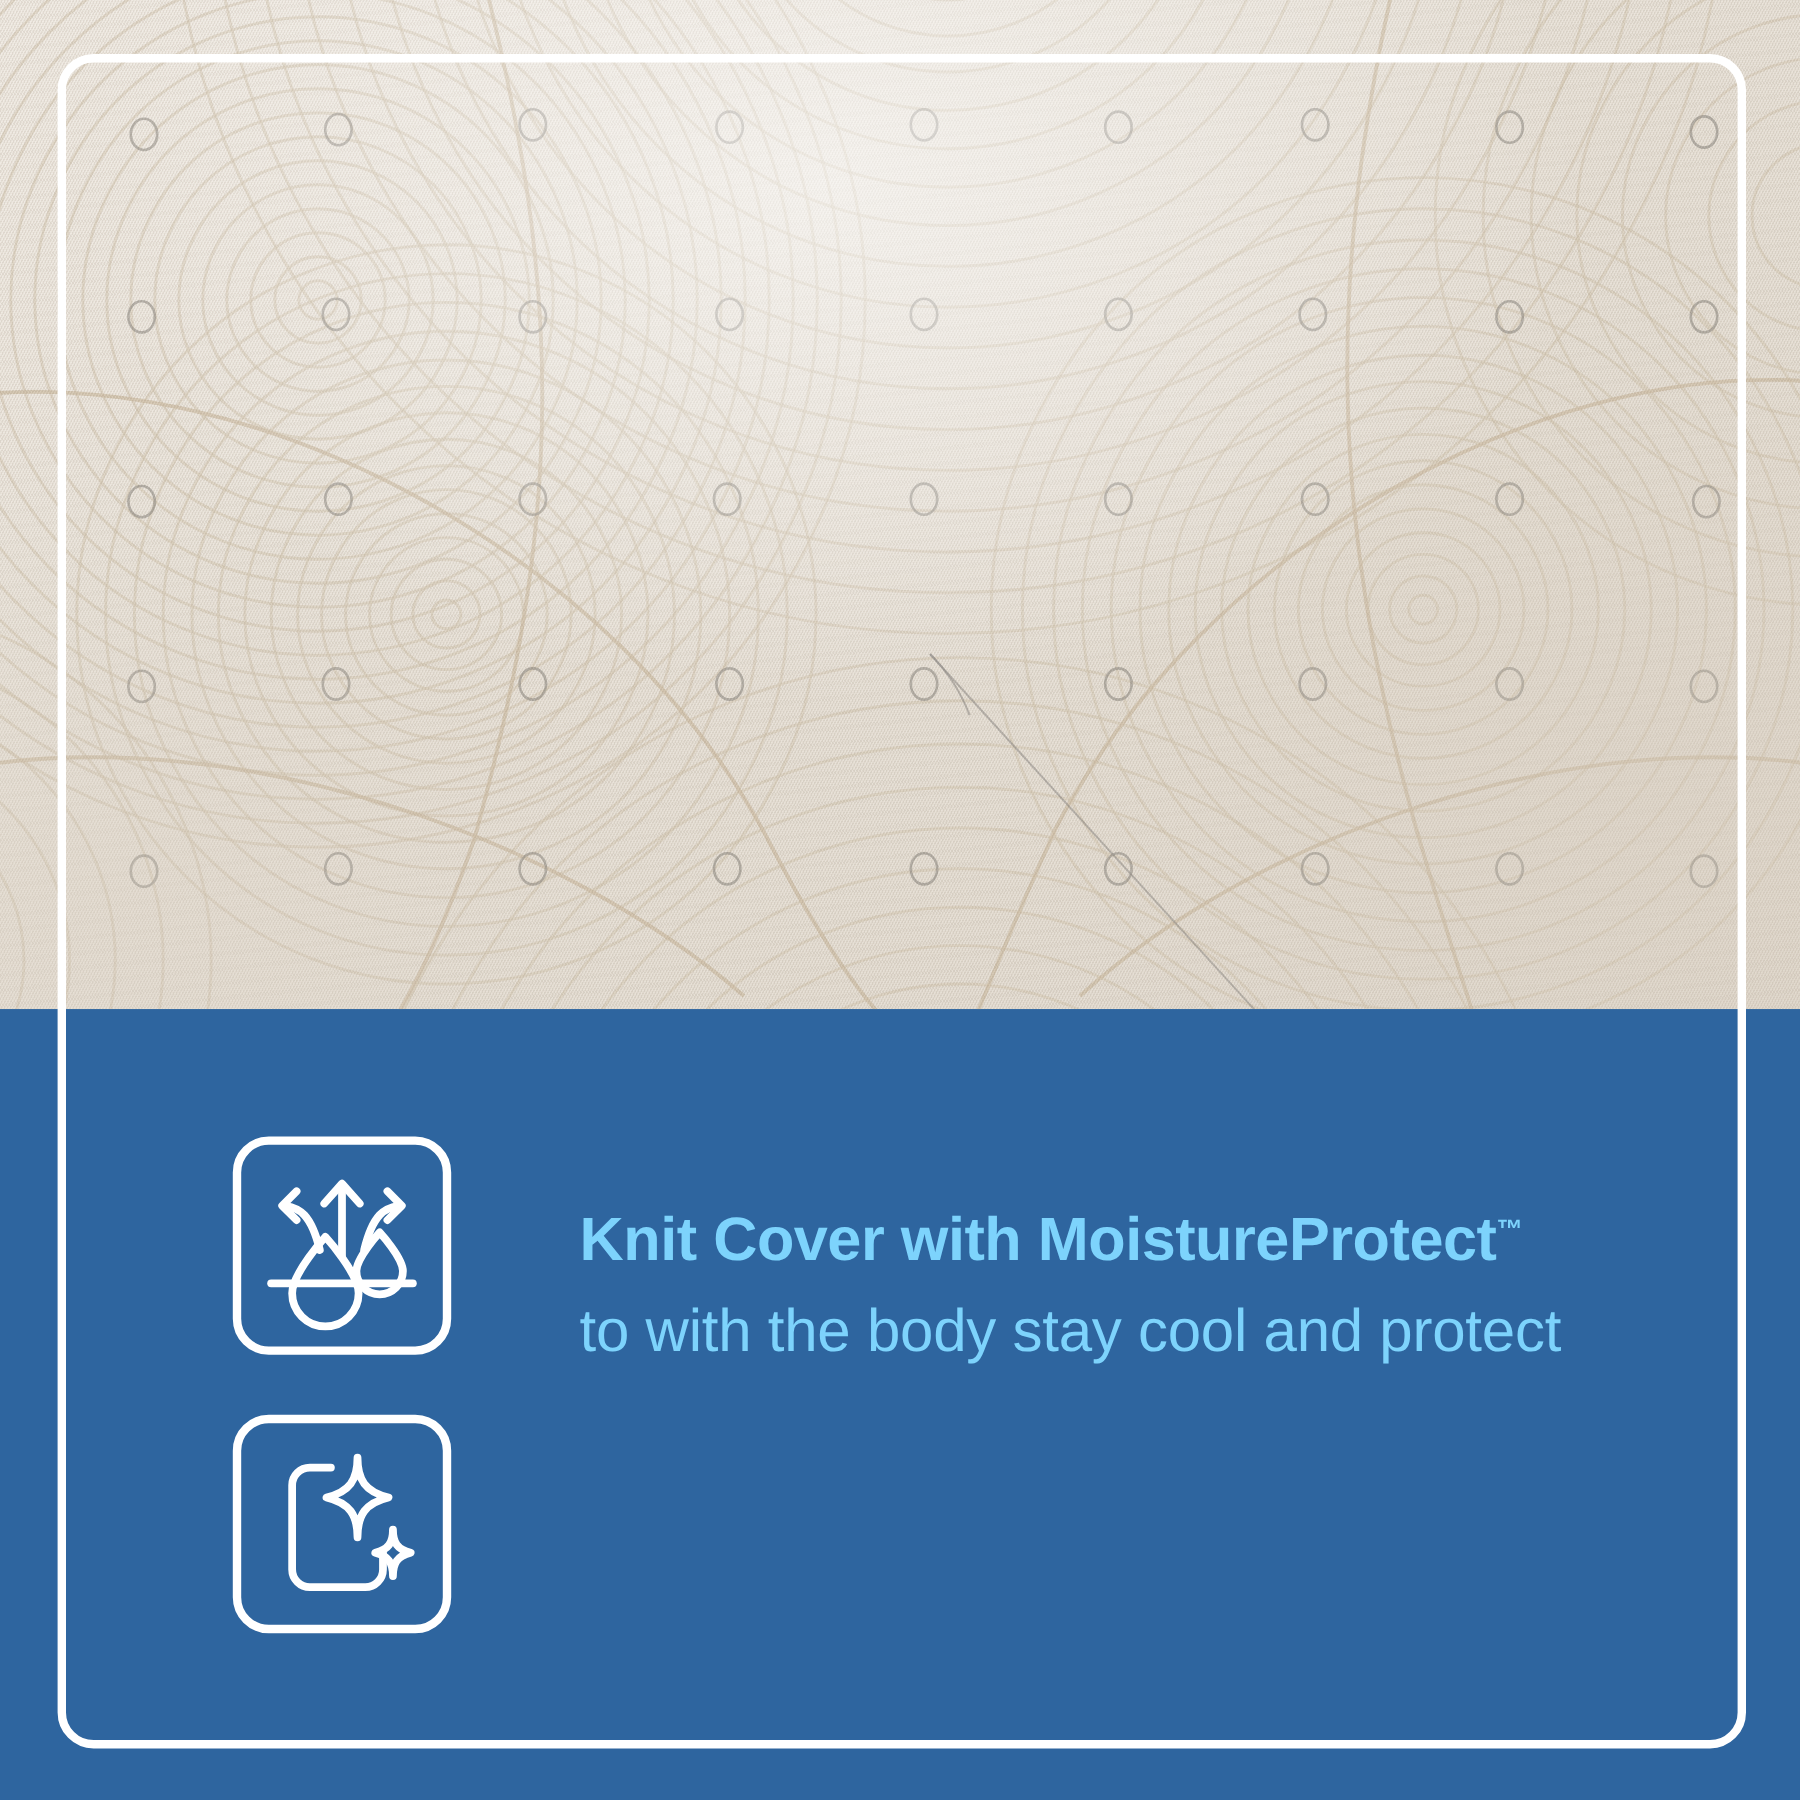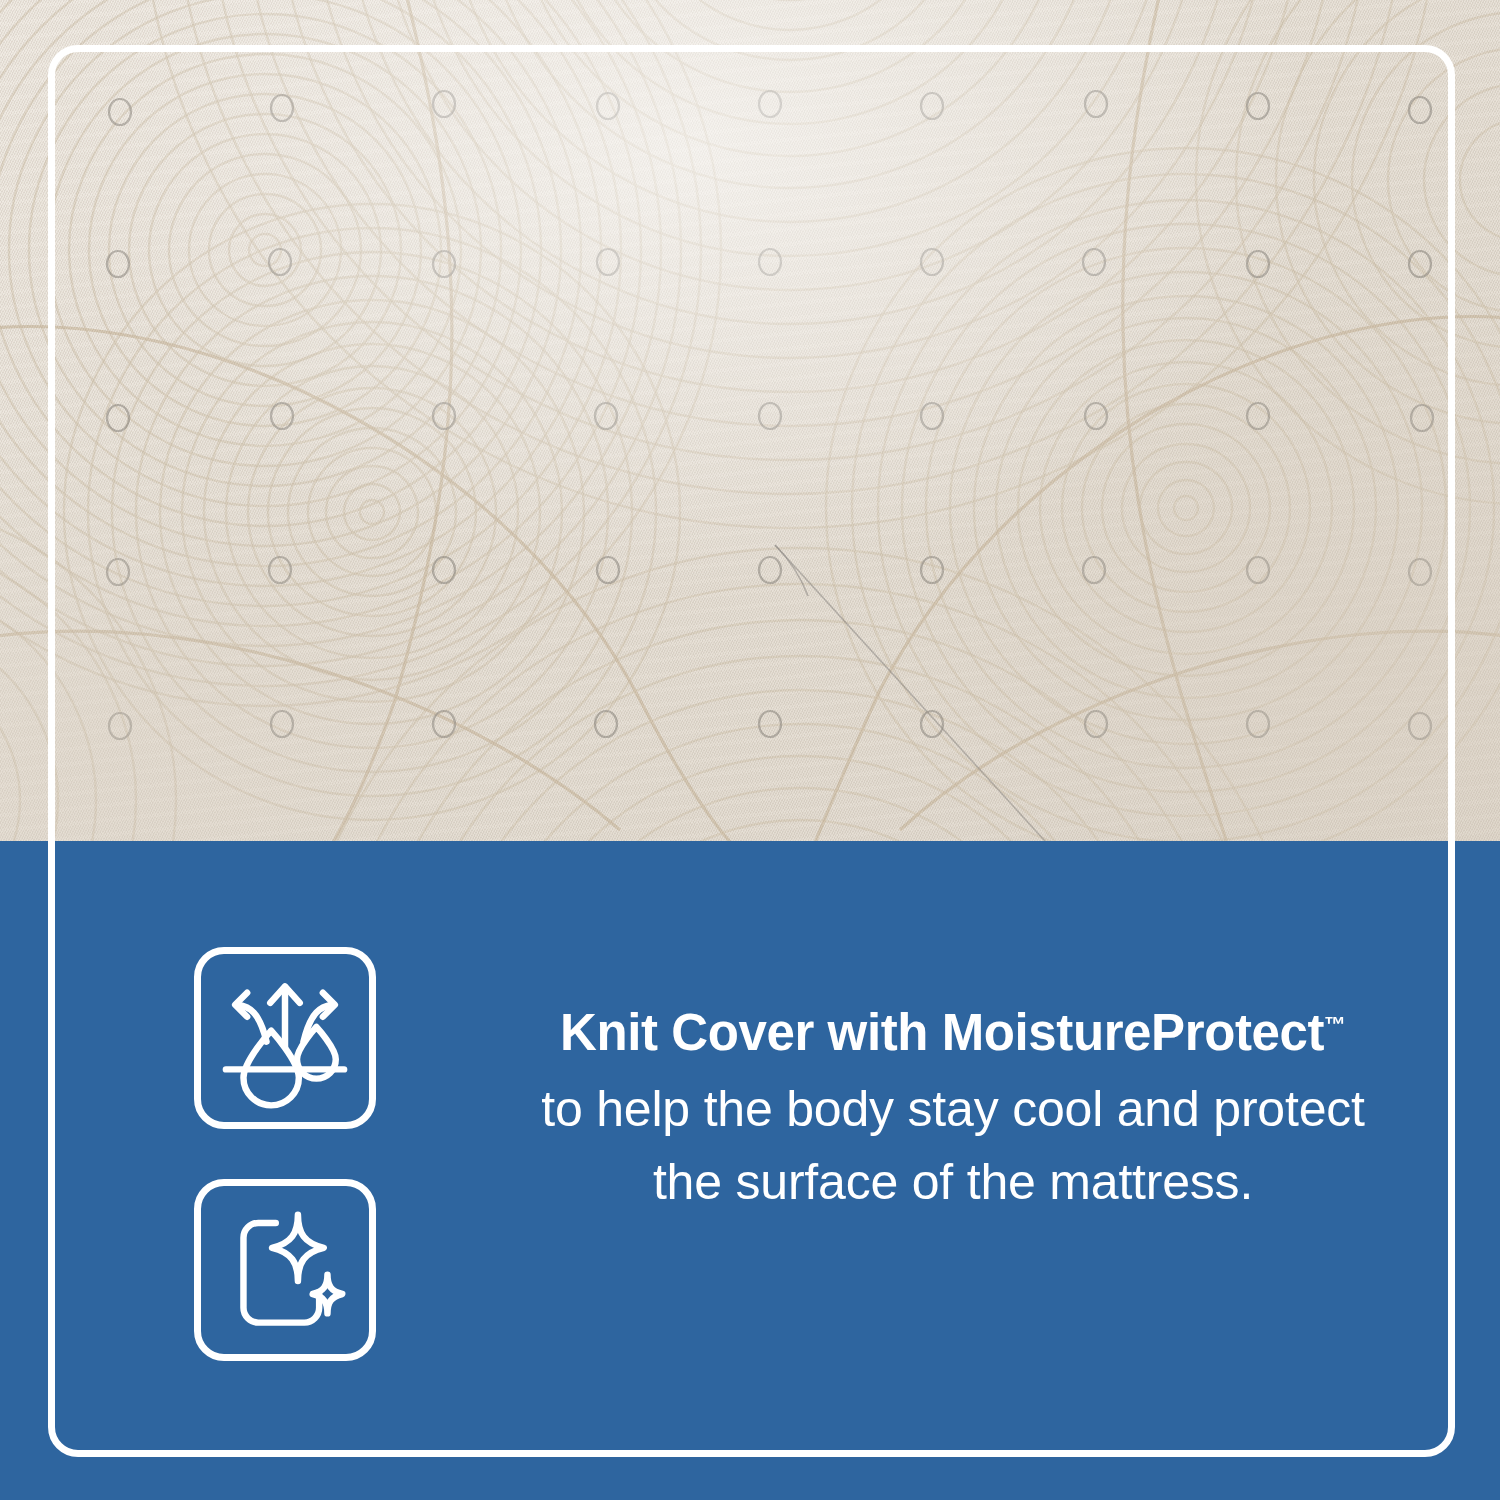--- a/index.html
+++ b/index.html
@@ -95,22 +95,21 @@
     position:relative;
   }
   .icon-box + .icon-box{ margin-top:50px; }
   .icon-box svg{ position:absolute; left:0; top:0; width:100%; height:100%; }
 
   .copy{
     position:absolute;
     left:483px;
     top:155px;
     width:940px;
-    color:#ffffff;
-    text-align:center;
+    color:#7dd3fc;
   }
   .headline{
     font-family:"Liberation Sans", sans-serif;
     font-weight:700;
     font-size:51px;
     line-height:73px;
     letter-spacing:-0.4px;
     margin:0;
     white-space:nowrap;
   }
@@ -392,20 +391,19 @@
             <path d="M 137 96 C 137 108 141 114 153 117 C 141 120 137 126 137 138 C 137 126 133 120 121 117 C 133 114 137 108 137 96 Z"></path>
           </g>
         </svg>
       </div>
 
     </div>
 
     <div class="copy">
       <h2 class="headline"><span>Knit Cover with MoistureProtect</span><span class="tm">™</span></h2>
       <p class="body-copy">
-          <span class="ln">to help the body stay cool and protect</span>
-          <span class="ln">the surface of the mattress.</span>
+          <span class="ln">to with the body stay cool and protect</span>
         </p>
     </div>
 
   </div>
 
 </div>
 
 </body></html>

